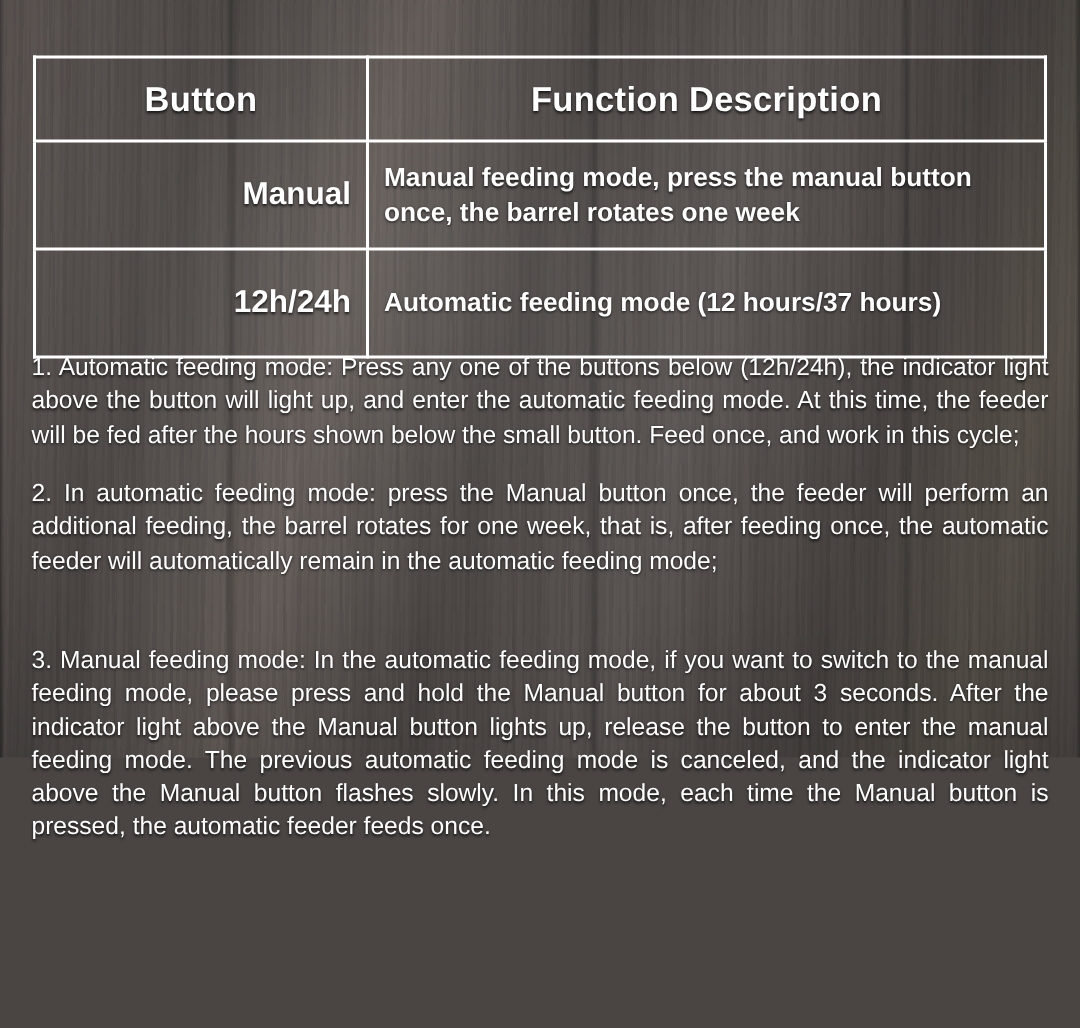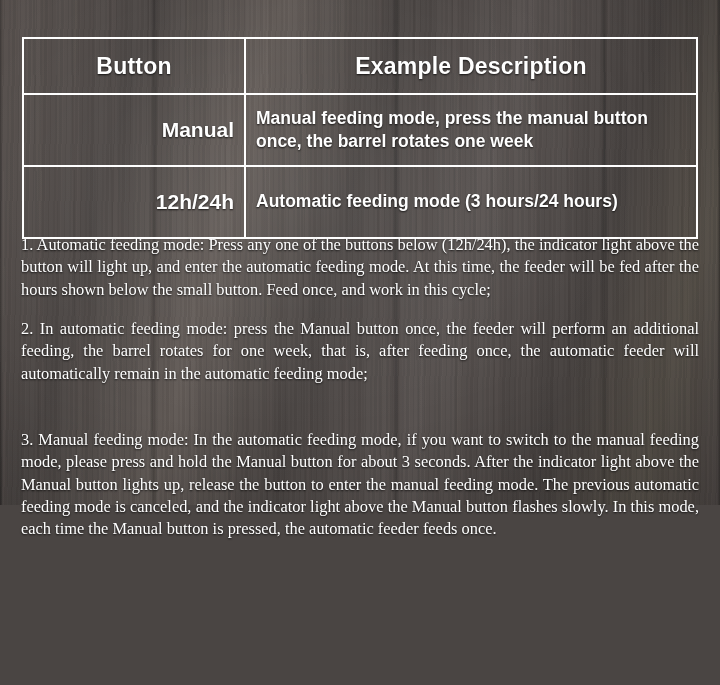--- a/index.html
+++ b/index.html
@@ -127,21 +127,20 @@
   
   .notes {
     position: absolute;
     left: 21px;
     top: 234px;
     width: 678px;
     color: #ffffff;
     font-size: 16.4px;
     line-height: 1.36;
     text-shadow: 0 1px 2px rgba(0,0,0,0.8);
-    font-family: Liberation Serif, serif;
   }
   .notes p {
     margin: 0 0 17px 0;
     text-align: justify;
     text-justify: inter-word;
   }
   .notes p:last-child { margin-bottom: 0; margin-top: 44px; }
 </style>
 </head>
 <body>
@@ -152,29 +151,29 @@
   <div class="content">
 
     <table class="fn-table">
       <colgroup>
         <col class="col-button">
         <col>
       </colgroup>
       <tbody>
         <tr>
           <td class="hdr">Button</td>
-          <td class="hdr">Example Description</td>
+          <td class="hdr">Function Description</td>
         </tr>
         <tr class="row-manual">
           <td class="cell-btn">Manual</td>
           <td class="cell-desc">Manual feeding mode, press the manual button once, the barrel rotates one week</td>
         </tr>
         <tr class="row-auto">
           <td class="cell-btn">12h/24h</td>
-          <td class="cell-desc">Automatic feeding mode (3 hours/24 hours)</td>
+          <td class="cell-desc">Automatic feeding mode (12 hours/37 hours)</td>
         </tr>
       </tbody>
     </table>
 
     <div class="notes">
       <p>1. Automatic feeding mode: Press any one of the buttons below (12h/24h), the indicator light above the button will light up, and enter the automatic feeding mode. At this time, the feeder will be fed after the hours shown below the small button. Feed once, and work in this cycle;</p>
       <p>2. In automatic feeding mode: press the Manual button once, the feeder will perform an additional feeding, the barrel rotates for one week, that is, after feeding once, the automatic feeder will automatically remain in the automatic feeding mode;</p>
       <p>3. Manual feeding mode: In the automatic feeding mode, if you want to switch to the manual feeding mode, please press and hold the Manual button for about 3 seconds. After the indicator light above the Manual button lights up, release the button to enter the manual feeding mode. The previous automatic feeding mode is canceled, and the indicator light above the Manual button flashes slowly. In this mode, each time the Manual button is pressed, the automatic feeder feeds once.</p>
     </div>
 

